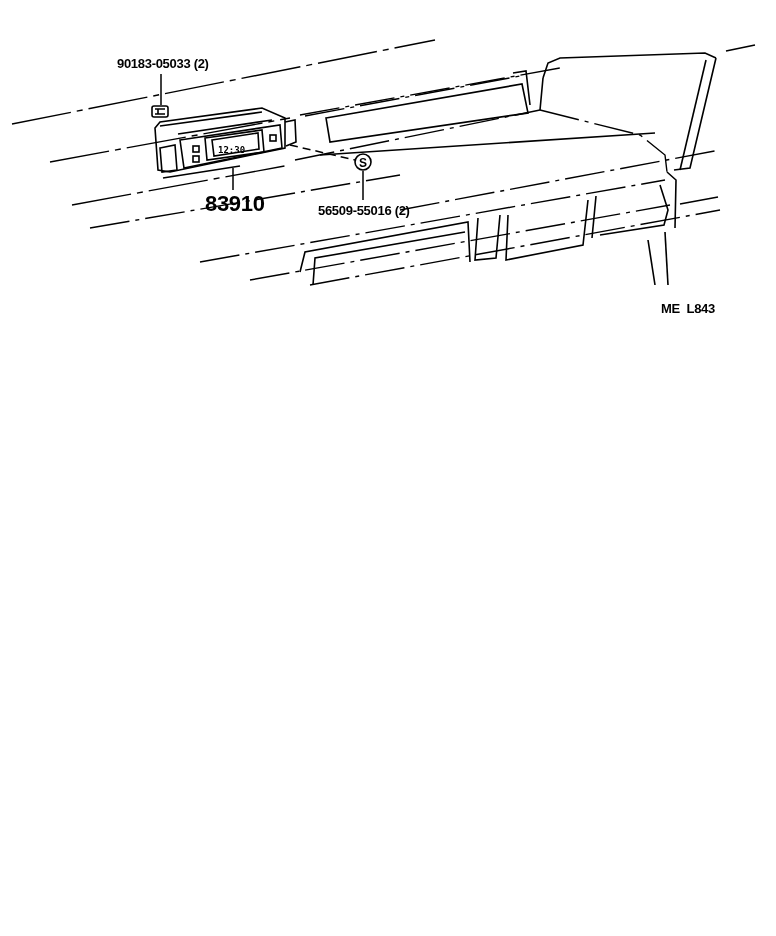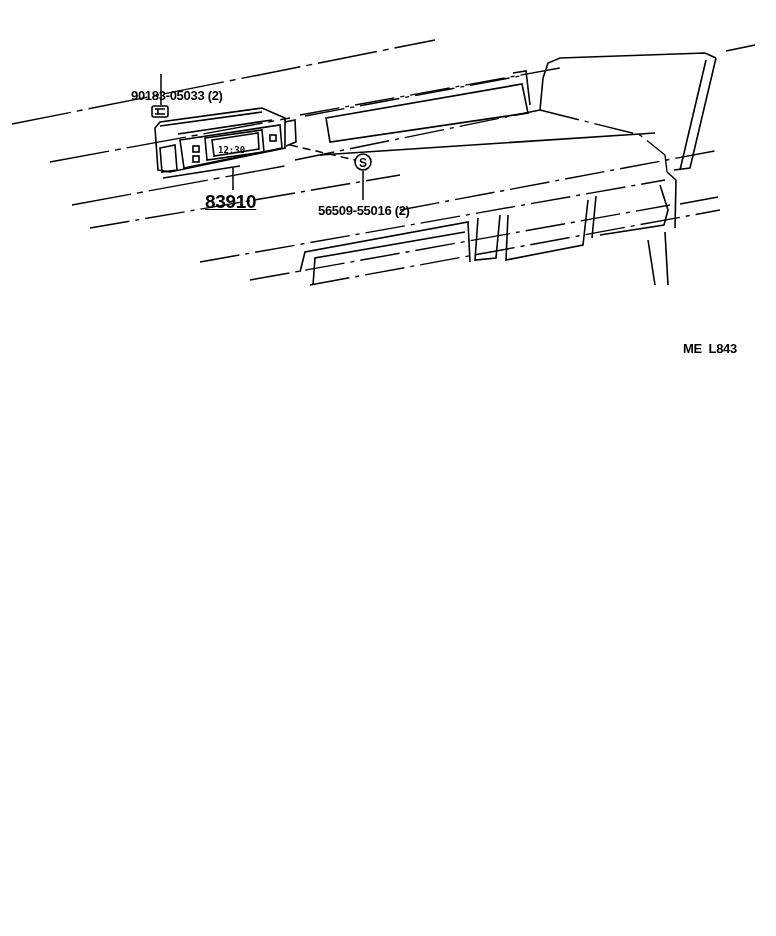--- a/index.html
+++ b/index.html
@@ -1,20 +1,20 @@
 <!DOCTYPE html>
 <html><head>
 <meta charset="utf-8">
 <style>
   html, body { margin: 0; padding: 0; background: #ffffff; }
   body { width: 776px; height: 936px; position: relative; overflow: hidden; font-family: "Liberation Sans", sans-serif; }
   #diagram { position: absolute; left: 0; top: 0; width: 776px; height: 936px; }
   .lbl { position: absolute; color: #000; font-weight: bold; white-space: nowrap; font-family: "Liberation Sans", sans-serif; }
   .lbl-sm { font-size: 13px; letter-spacing: -0.3px; }
-  .lbl-lg { font-size: 19px; letter-spacing: -0.3px; text-decoration: underline; }
+  .lbl-lg { font-size: 22px; letter-spacing: -0.3px; }
   .ln { fill: none; stroke: #000; stroke-width: 1.6; }
   .dash { fill: none; stroke: #000; stroke-width: 1.4; stroke-dasharray: 60 6 6 6; }
   .dash2 { fill: none; stroke: #000; stroke-width: 1.4; stroke-dasharray: 40 6 4 6; }
   .leader { fill: none; stroke: #000; stroke-width: 1.5; }
   .leader-dash { fill: none; stroke: #000; stroke-width: 1.5; stroke-dasharray: 8 5; }
 </style>
 </head>
 <body>
 
 <svg id="diagram" viewBox="0 0 776 936" xmlns="http://www.w3.org/2000/svg">
@@ -80,16 +80,16 @@
   <path class="leader" d="M233 168 L233 190"></path>
   <path class="leader-dash" d="M290 145 L355 160"></path>
   <path class="leader" d="M363 171 L363 200"></path>
 
   <g>
     <circle cx="363" cy="162" r="8" fill="#fff" stroke="#000" stroke-width="1.6"></circle>
   </g>
   <text x="363" y="167" text-anchor="middle" font-family="Liberation Sans, sans-serif" font-size="12" font-weight="bold">S</text>
 </svg>
 
-<div class="lbl lbl-sm" style="left:131px; top:56px;margin-top:32px;">90183-05033 (2)</div>
+<div class="lbl lbl-sm" style="left:117px; top:56px;">90183-05033 (2)</div>
 <div class="lbl lbl-lg" style="left:205px; top:191px;">83910</div>
 <div class="lbl lbl-sm" style="left:318px; top:203px;">56509-55016 (2)</div>
-<div class="lbl lbl-sm" style="left:683px; top:301px; white-space:pre;margin-top:40px;">ME  L843</div>
+<div class="lbl lbl-sm" style="left:661px; top:301px; white-space:pre;">ME  L843</div>
 
 </body></html>

